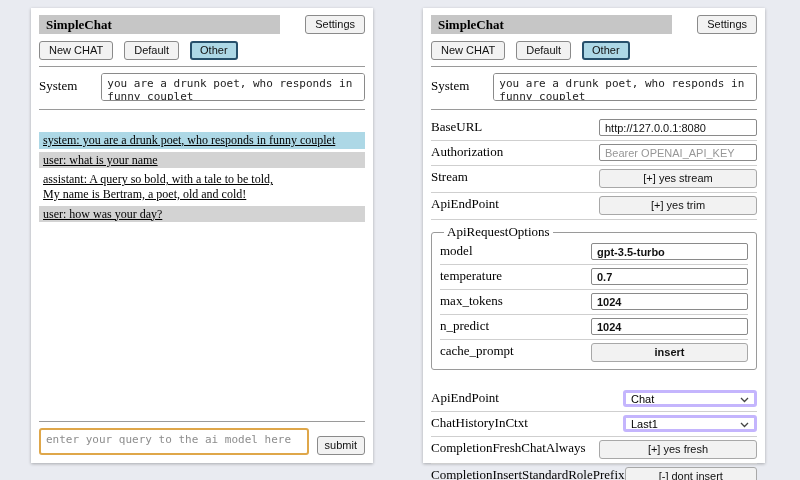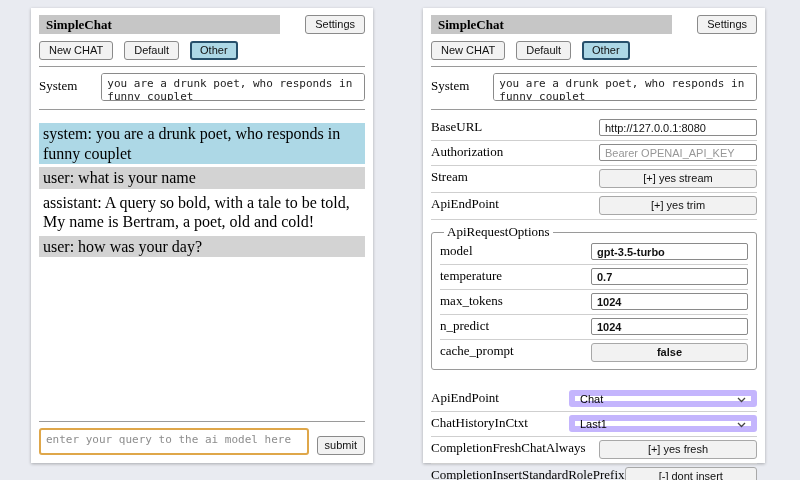--- a/index.html
+++ b/index.html
@@ -49,21 +49,21 @@
   textarea {
     resize: none;
     font-family: "DejaVu Sans Mono", monospace;
     font-size: 11px; padding: 3px 5px;
     border: 1px solid #8a8a8a; border-radius: 3px;
     color: #222; outline: none;
   }
   textarea::placeholder { color: #8d8d8d; }
   .system-input { flex: 1; height: 28px; }
   
-  .chat { margin-top: 8px; font-size: 16px; }
+  .chat { margin-top: 17px; font-size: 12px; text-decoration: underline; }
   .msg {
     padding: 1px 4px; margin-bottom: 3px;
     white-space: pre-line; line-height: 1.22;
   }
   .role-system { background: #add8e6; }
   .role-user { background: #d3d3d3; }
   .spacer { flex: 1; }
   
   .input-row { display: flex; gap: 8px; align-items: flex-end; margin-top: 1px; }
   .query-input { flex: 1; height: 27px; border: 1px solid #999; }
@@ -78,23 +78,23 @@
   .no-sep { border-bottom: none; }
   .ctl-input {
     width: 158px; height: 17px;
     font-family: "Liberation Sans", sans-serif; font-size: 11px;
     border: 1px solid #8a8a8a; border-radius: 2px;
     padding: 1px 5px; color: #111; outline: none;
   }
   .ctl-input::placeholder { color: #979797; }
   .ctl-btn { width: 158px; padding: 2px 0; text-align: center; border-color: #a8a8a8; }
   .ctl-select {
-    width: 188px; height: 17px;
+    width: 134px; height: 17px;
     display: flex; justify-content: space-between; align-items: center;
-    background: #fff; border: 6px solid #c4b5fd; border-radius: 3px;
+    background: #fff; border: 3px solid #c4b5fd; border-radius: 3px;
     font-family: "Liberation Sans", sans-serif; font-size: 11px;
     padding: 0 5px; cursor: default;
   }
   fieldset {
     border: 1px solid #9a9a9a; border-radius: 3px;
     margin: 4px 0 17px; padding: 0 8px 3px;
   }
   legend { font-size: 13px; padding: 0 3px; margin-left: 4px; }
   fieldset .ctl-input, fieldset .ctl-btn { width: 157px; font-weight: bold; }
 </style>
@@ -191,21 +191,21 @@
       <div class="setting-row">
         <span>max_tokens</span>
         <input class="ctl-input" type="text" value="1024" style="">
       </div>
       <div class="setting-row">
         <span>n_predict</span>
         <input class="ctl-input" type="text" value="1024" style="">
       </div>
       <div class="setting-row no-sep">
         <span>cache_prompt</span>
-        <button class="ctl-btn">false</button>
+        <button class="ctl-btn">insert</button>
       </div>
     </fieldset>
 
     <div class="setting-row">
       <span>ApiEndPoint</span>
       <div class="ctl-select">
         <span>Chat</span>
         <span><svg width="9" height="6" viewBox="0 0 9 6">
               <path d="M1 1 L4.5 4.5 L8 1" fill="none" stroke="#444" stroke-width="1.3"></path>
             </svg></span>

